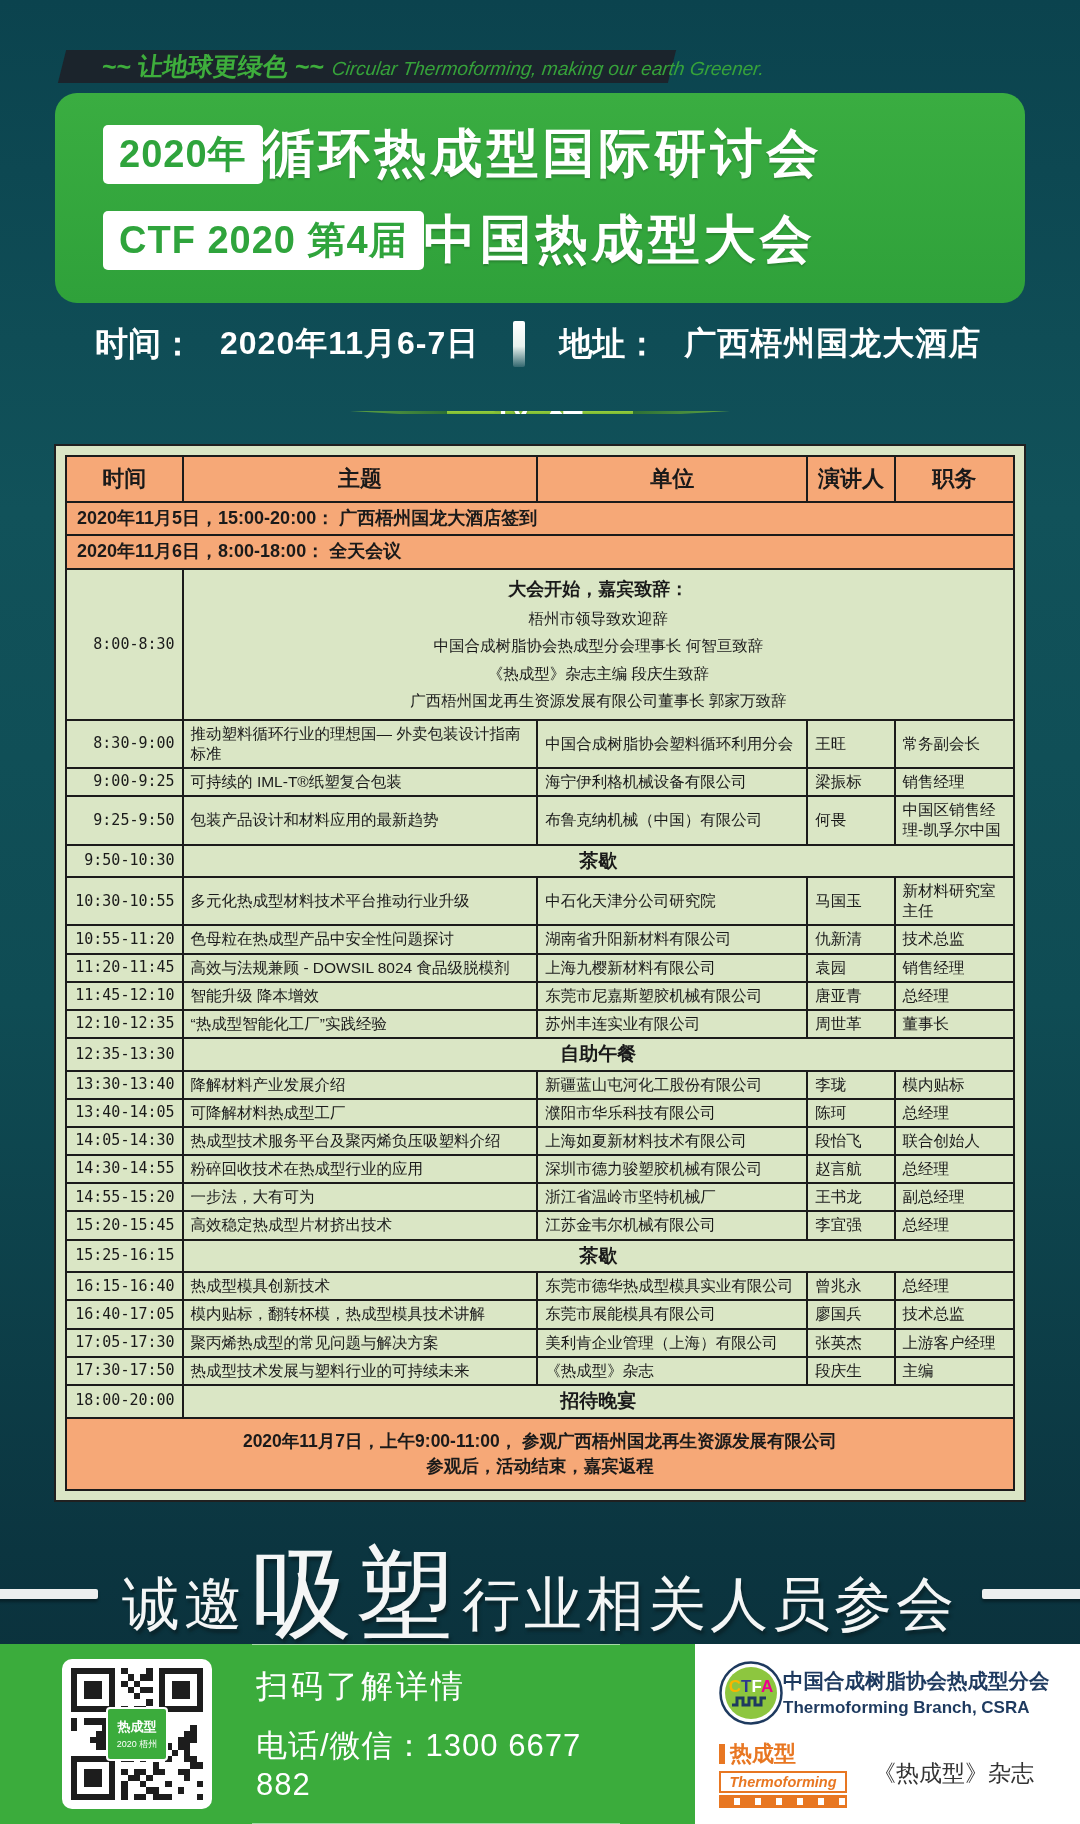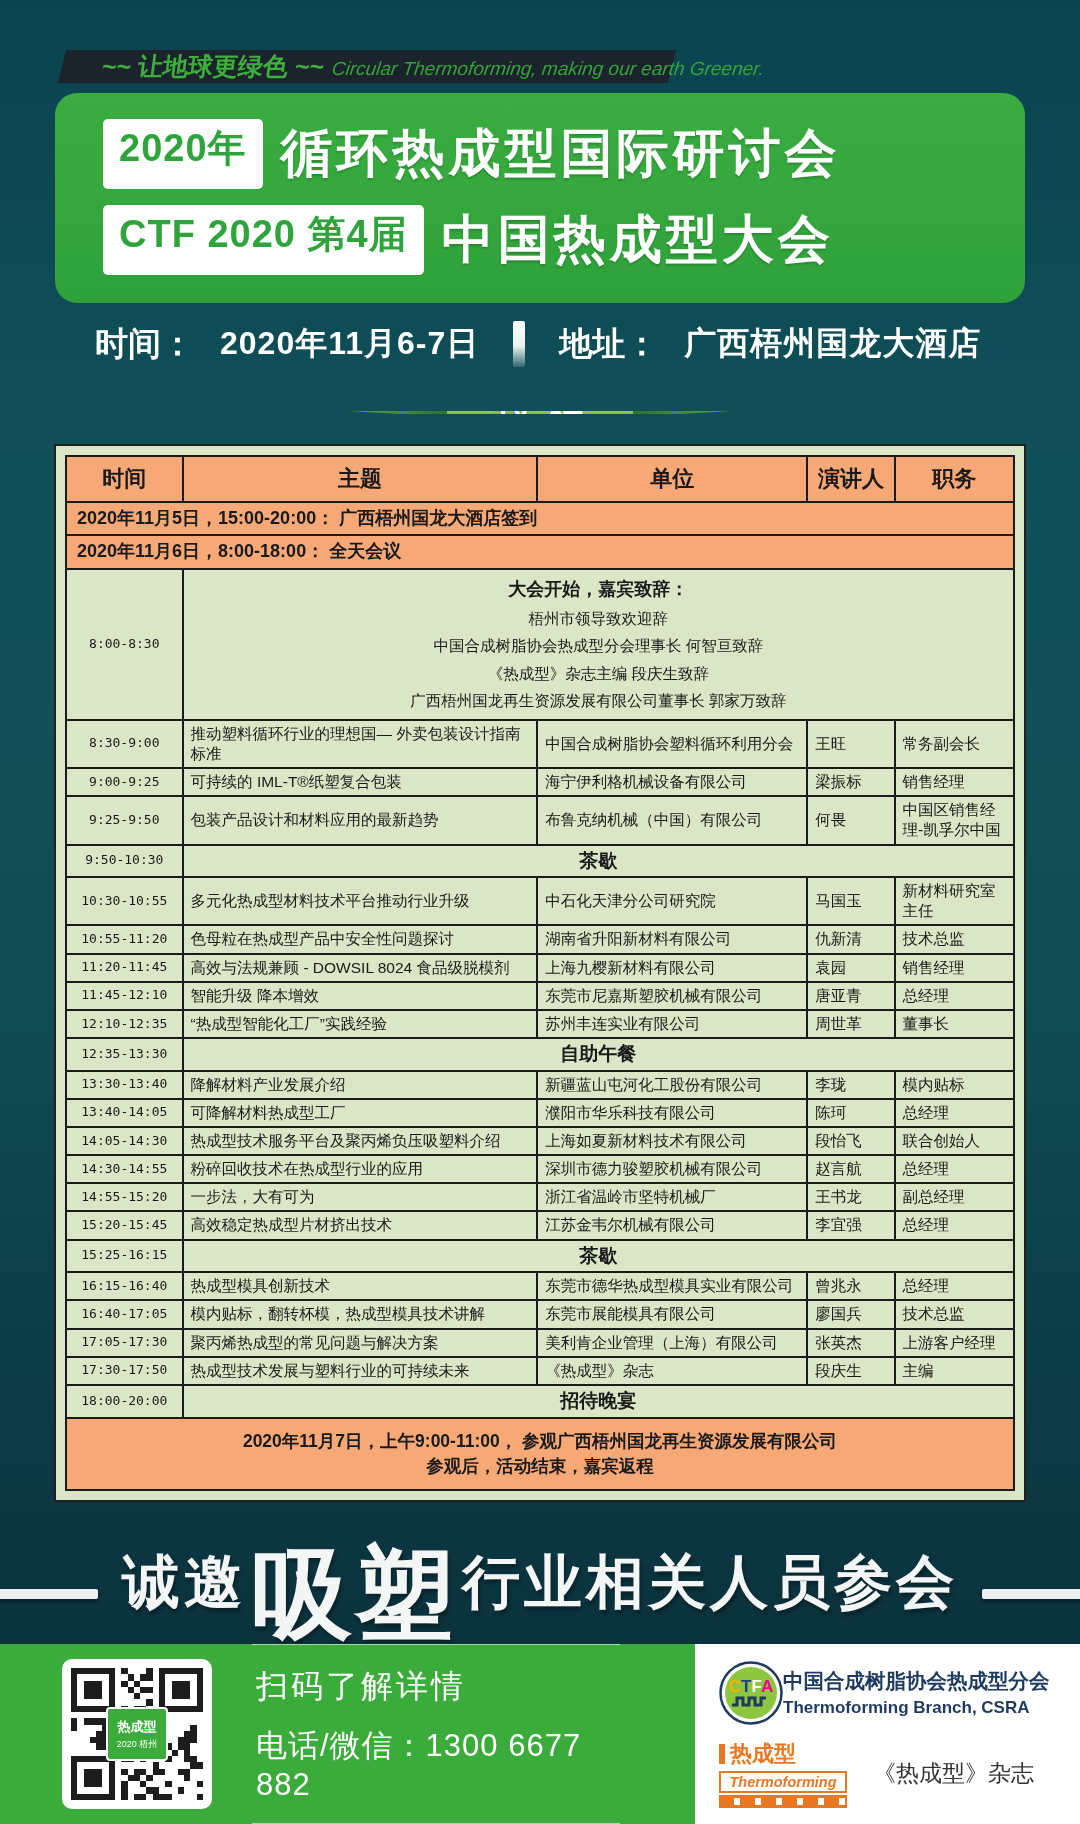--- a/index.html
+++ b/index.html
@@ -24,21 +24,21 @@
   .tagline-cn { color:#3EAE3C; font-weight:bold; font-size:25px; }
   .tagline-en { color:#36A23A; font-style:italic; font-size:19px; }
 
   
   .title-card {
     margin:10px auto 0; width:970px; border-radius:22px;
     background:linear-gradient(180deg,#3AAD41,#2FA13A);
     padding:26px 0 28px 48px;
     display:flex; flex-direction:column; gap:16px;
   }
-  .title-line { display:flex; gap:18px; }
+  .title-line { display:flex; align-items:center; }
   .title-badge {
     background:#ffffff; color:#2FA43C; font-weight:bold; font-size:38px;
     padding:4px 16px; border-radius:5px; white-space:nowrap; letter-spacing:1px;
   }
   .title-text { color:#ffffff; font-weight:bold; font-size:52px; letter-spacing:4px; white-space:nowrap;
     text-shadow:0 2px 2px rgba(0,0,0,0.18); }
 
   
   .meta-row { margin:18px 0 0 95px; display:flex; align-items:center; gap:26px; color:#fff; }
   .meta-label { font-weight:bold; font-size:33px; }
@@ -63,36 +63,36 @@
   table.agenda { width:100%; border-collapse:collapse; table-layout:fixed; }
   .agenda col.c-time   { width:12.3%; }
   .agenda col.c-topic  { width:37.4%; }
   .agenda col.c-org    { width:28.5%; }
   .agenda col.c-spk    { width:9.2%;  }
   .agenda col.c-pos    { width:12.6%; }
   .agenda th, .agenda td { border:2px solid #1B1B1B; color:#1A1A1A; }
   .agenda th { background:#F6A877; font-size:22px; font-weight:bold; padding:7px 4px; }
   .agenda td { background:#DAE6C5; font-size:15.5px; padding:3px 7px; line-height:1.3; }
   .agenda td.info { background:#F6A877; font-size:18px; font-weight:bold; padding:4px 10px; }
-  .agenda td.time { text-align:center; font-family:"DejaVu Sans Mono","Liberation Mono",monospace; font-size:13px; white-space:nowrap; }
+  .agenda td.time { text-align:right; font-family:"DejaVu Sans Mono","Liberation Mono",monospace; font-size:15px; white-space:nowrap; }
   .agenda td.break { text-align:center; font-weight:bold; font-size:19px; }
   .agenda td.opening { text-align:center; padding:8px 4px; }
   .agenda .opening-title { font-weight:bold; font-size:18px; margin-bottom:8px; }
   .agenda .opening-line { font-size:15.5px; margin-top:7px; }
   .agenda td.notice { background:#F6A877; text-align:center; font-weight:bold; font-size:17.5px; padding:8px 4px; }
   .agenda .notice-line { margin:3px 0; }
 
   
   .slogan { margin-top:38px; display:flex; align-items:center; justify-content:center; padding:0 18px; }
   .slogan-dash { flex:0 0 140px; height:10px; background:#ECEFEF; border-radius:2px;
     box-shadow:0 3px 3px rgba(0,0,0,0.35); }
   .slogan-dash.left { margin-right:24px; }
   .slogan-dash.right { margin-left:24px; }
-  .slogan-text { display:flex; align-items:flex-start; white-space:nowrap;
-    color:#F4F6F6; text-shadow:2px 4px 3px rgba(10,25,30,0.55); font-weight:bold; }
+  .slogan-text { display:flex; align-items:flex-end; white-space:nowrap;
+    color:#F4F6F6; text-shadow:2px 4px 3px rgba(10,25,30,0.55); font-weight:normal; }
   .slogan-part { font-size:58px; letter-spacing:4px; }
   .slogan-big { font-size:100px; letter-spacing:2px; margin:0 6px; line-height:1; }
 
   
   .footer { margin-top:auto; height:182px; display:flex; }
   .footer-left { width:695px; background:#3BAC3C; display:flex; align-items:center; padding-left:62px; gap:40px; }
   .qr-tile { position:relative; width:150px; height:150px; background:#ffffff; border-radius:10px;
     display:flex; align-items:center; justify-content:center; }
   .qr-badge { position:absolute; left:50%; top:50%; transform:translate(-50%,-50%);
     width:62px; height:54px; background:#3BAC3C; border:2px solid #fff; border-radius:4px;

